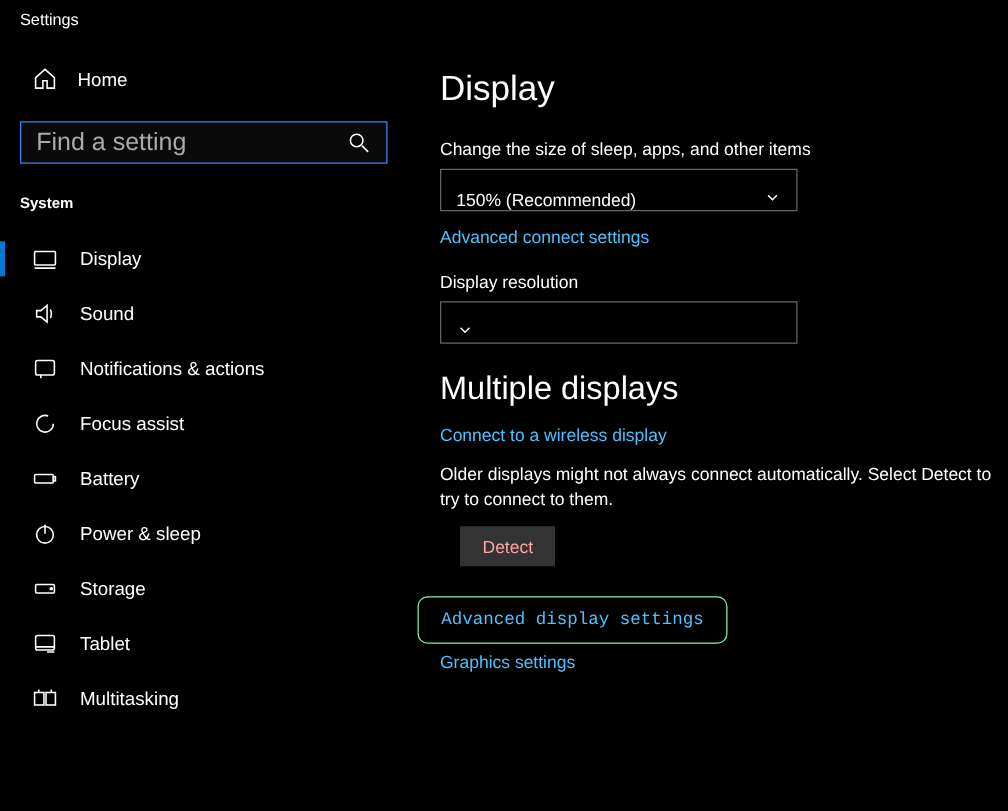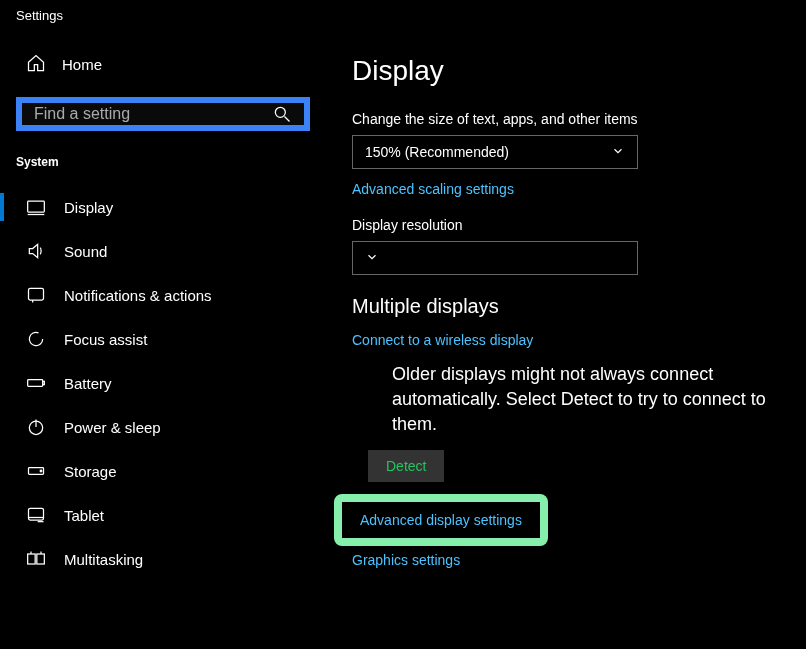--- a/index.html
+++ b/index.html
@@ -35,26 +35,26 @@
       align-items: flex-end;
       gap: 16px;
       padding: 10px 10px;
       font-size: 15px;
       cursor: pointer;
     }
     .search-box {
       display: flex;
       align-items: center;
       justify-content: space-between;
-      border: 6px solid #3b82f6;
+      border: 1px solid #3b82f6;
       height: 34px;
       margin: 8px 10px 14px 0;
       padding: 0 12px;
       color: #999;
-      font-size: 16px;
+      font-size: 20px;
       cursor: text;
       background: rgba(30,30,30,0.35);
       text-align: right;
     }
     .search-box .placeholder { color: #aaa; }
     .section-title {
       font-weight: 600;
       font-size: 12px;
       padding: 4px 0 10px 0;
     }
@@ -99,55 +99,56 @@
     }
     .field-label {
       font-size: 14px;
       margin-bottom: 8px;
     }
     .dropdown {
       border: 1px solid #666;
       height: 34px;
       width: 286px;
       display: flex;
-      align-items: center;
+      align-items: flex-end;
       justify-content: space-between;
       padding: 0 12px;
       margin-bottom: 12px;
       cursor: pointer;
       background: #000;
     }
     .link {
       color: #4cc2ff;
       font-size: 14px;
       cursor: pointer;
       display: inline-block;
     }
     .group { margin-bottom: 20px; }
     .sub-heading {
-      font-size: 20px;
+      font-size: 26px;
       font-weight: 400;
       margin: 14px 0 14px 0;
     }
-    .body-text { font-size: 18px; line-height: 1.4; margin-bottom: 12px; margin-left: 40px; }
+    .body-text { font-size: 14px; line-height: 1.4; margin-bottom: 12px; }
     .button {
       background: #333;
       border: none;
-      color: #22c55e;
+      color: #fca5a5;
       padding: 8px 18px;
       font-size: 14px;
       cursor: pointer;
       margin-left: 16px;
     }
     .highlight-box {
-      border: 8px solid #86efac;
+      border: 1px solid #86efac;
       border-radius: 8px;
       display: inline-block;
       padding: 10px 18px;
-      margin: 12px 0 6px -18px;
+      margin: 24px 0 6px -18px;
+      font-family: Liberation Mono, monospace;
     }
     .chevron svg { width: 14px; height: 14px; stroke: #fff; stroke-width: 2; fill: none; }
   </style>
 </head>
 <body>
 
 <div class="window-title">Settings</div>
 
 <div class="content">
   <aside class="sidebar">
@@ -256,28 +257,28 @@
         </span>
         <span>Multitasking</span>
       </li>
     </ul>
   </aside>
 
   <main class="main">
     <h1 class="page-heading">Display</h1>
 
     <div class="group">
-      <div class="field-label">Change the size of text, apps, and other items</div>
+      <div class="field-label">Change the size of sleep, apps, and other items</div>
       <div class="dropdown">
         <span>150% (Recommended)</span>
         <span class="chevron"><svg viewBox="0 0 24 24">
               <polyline points="6 9 12 15 18 9"></polyline>
             </svg></span>
       </div>
-      <span class="link">Advanced scaling settings</span>
+      <span class="link">Advanced connect settings</span>
     </div>
 
     <div class="group">
       <div class="field-label">Display resolution</div>
       <div class="dropdown">
         <span class="chevron"><svg viewBox="0 0 24 24">
               <polyline points="6 9 12 15 18 9"></polyline>
             </svg></span>
       </div>
     </div>

